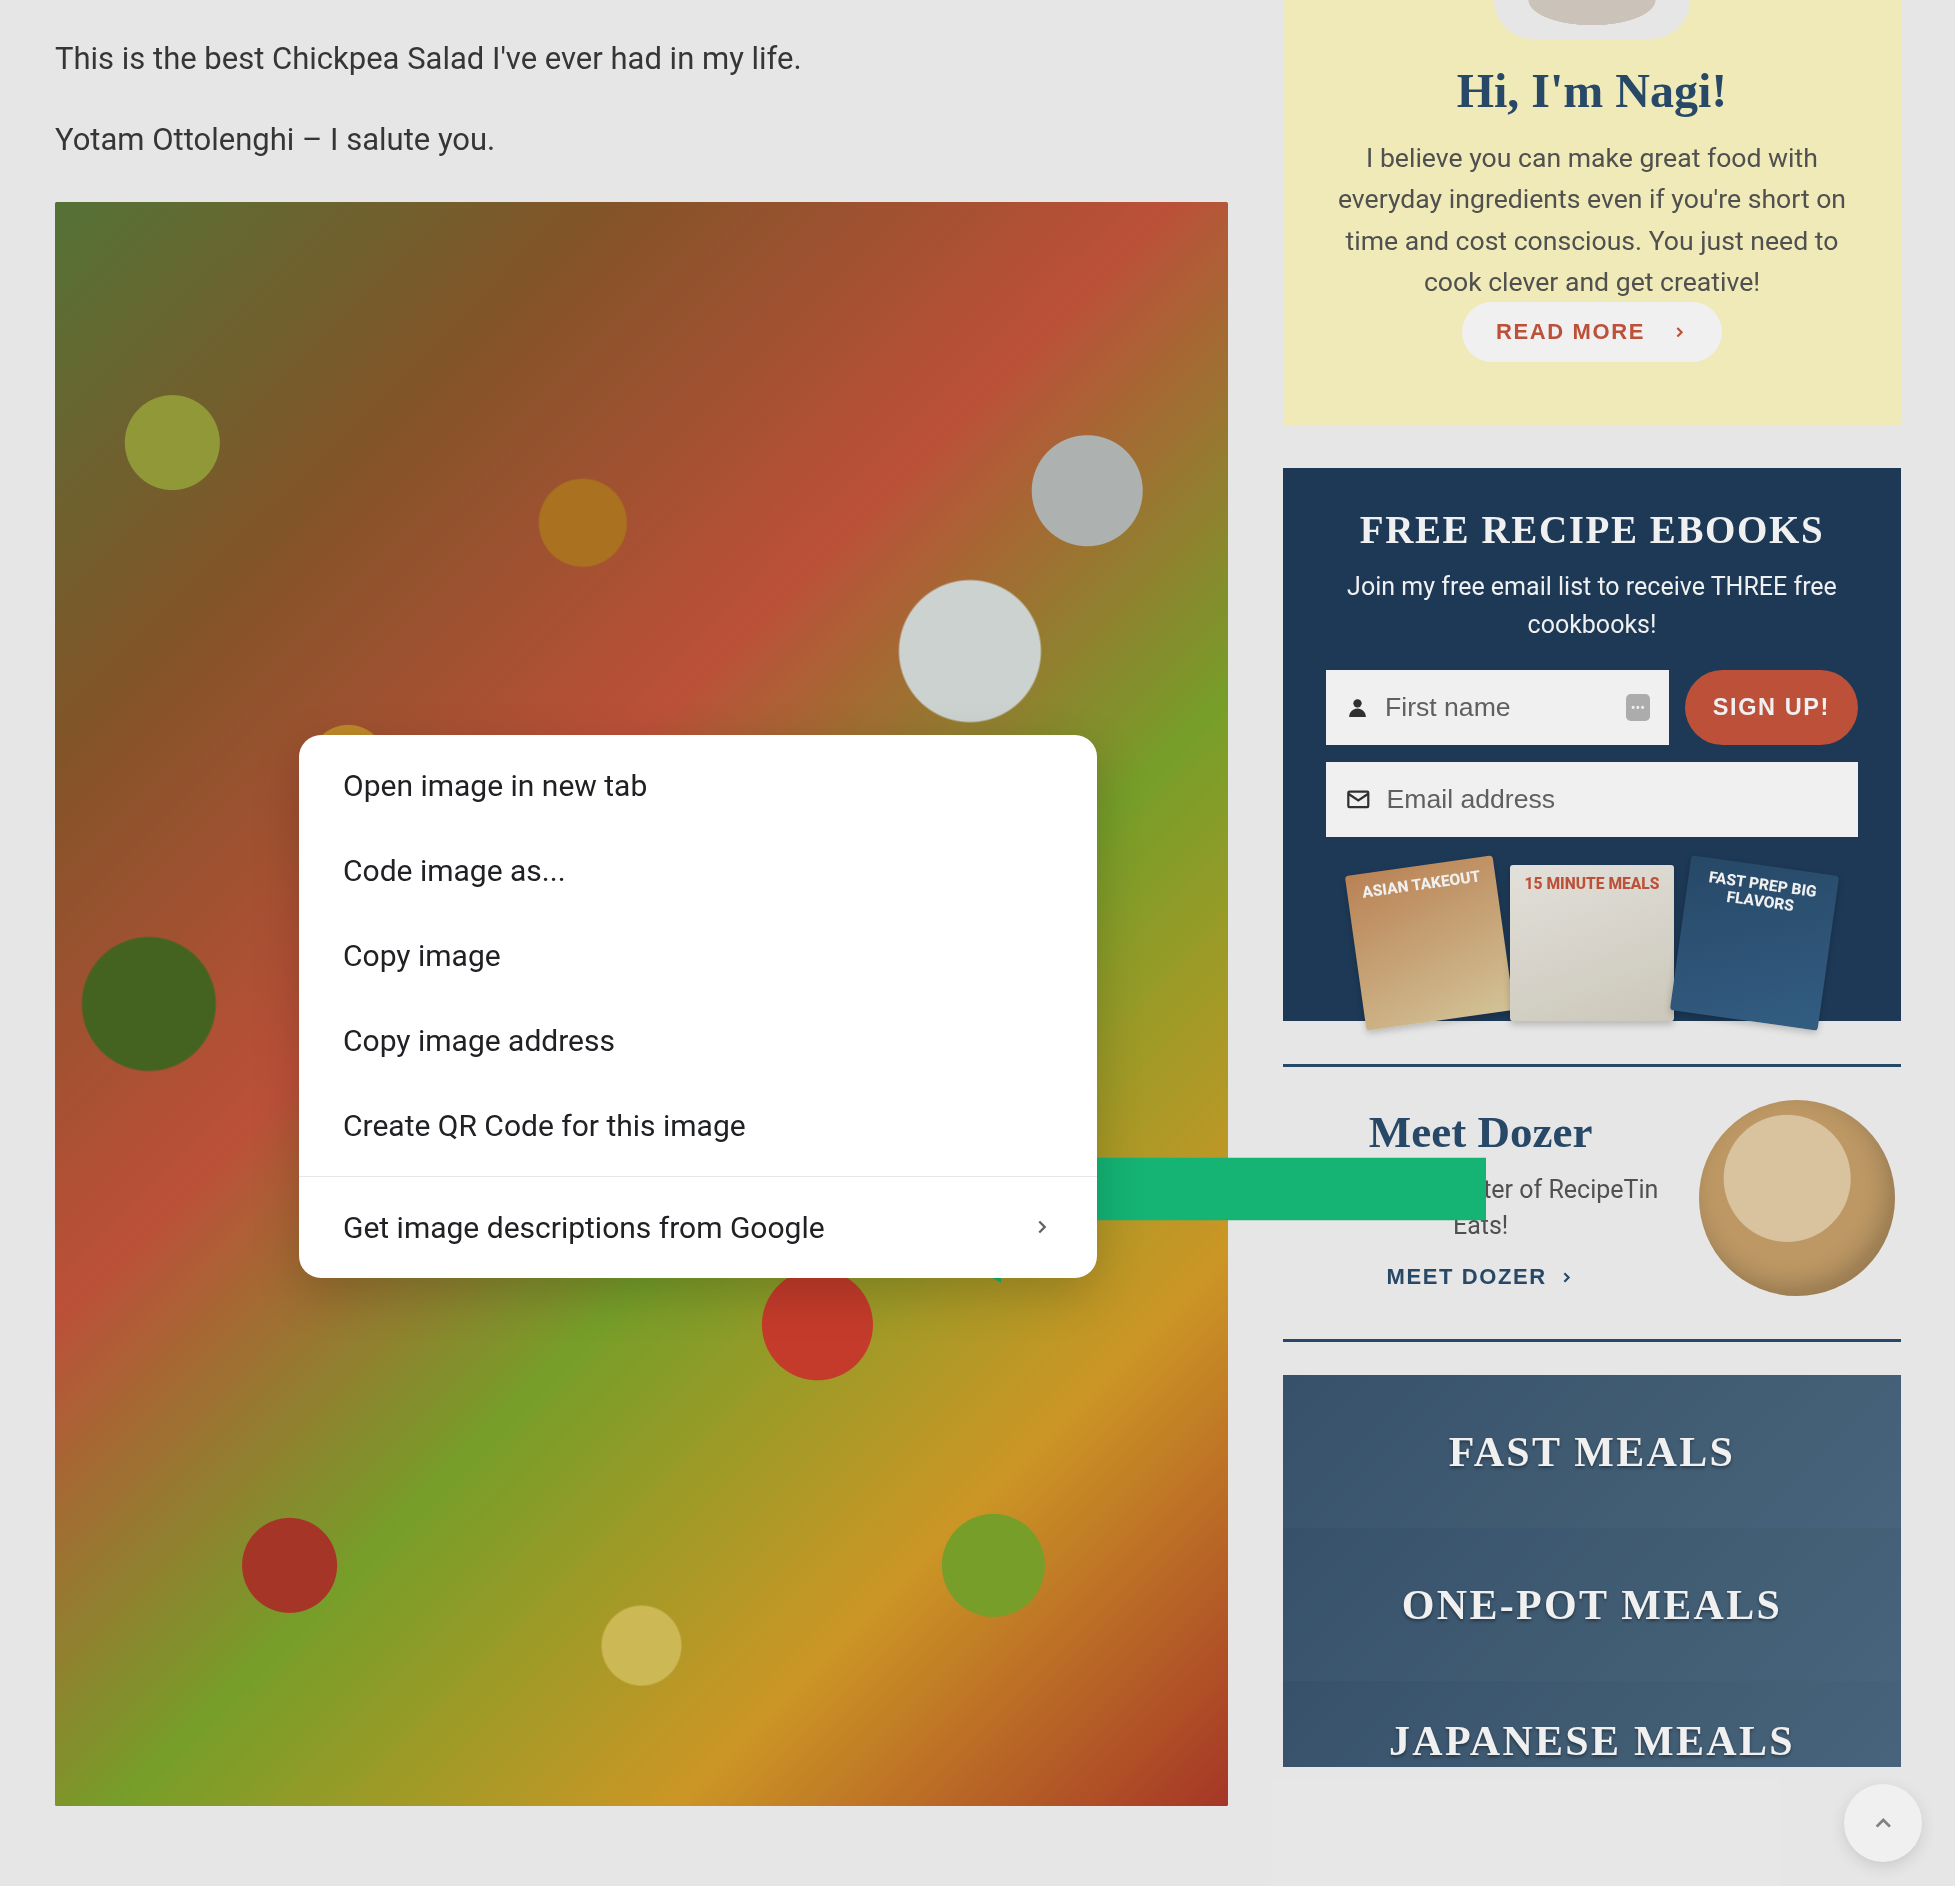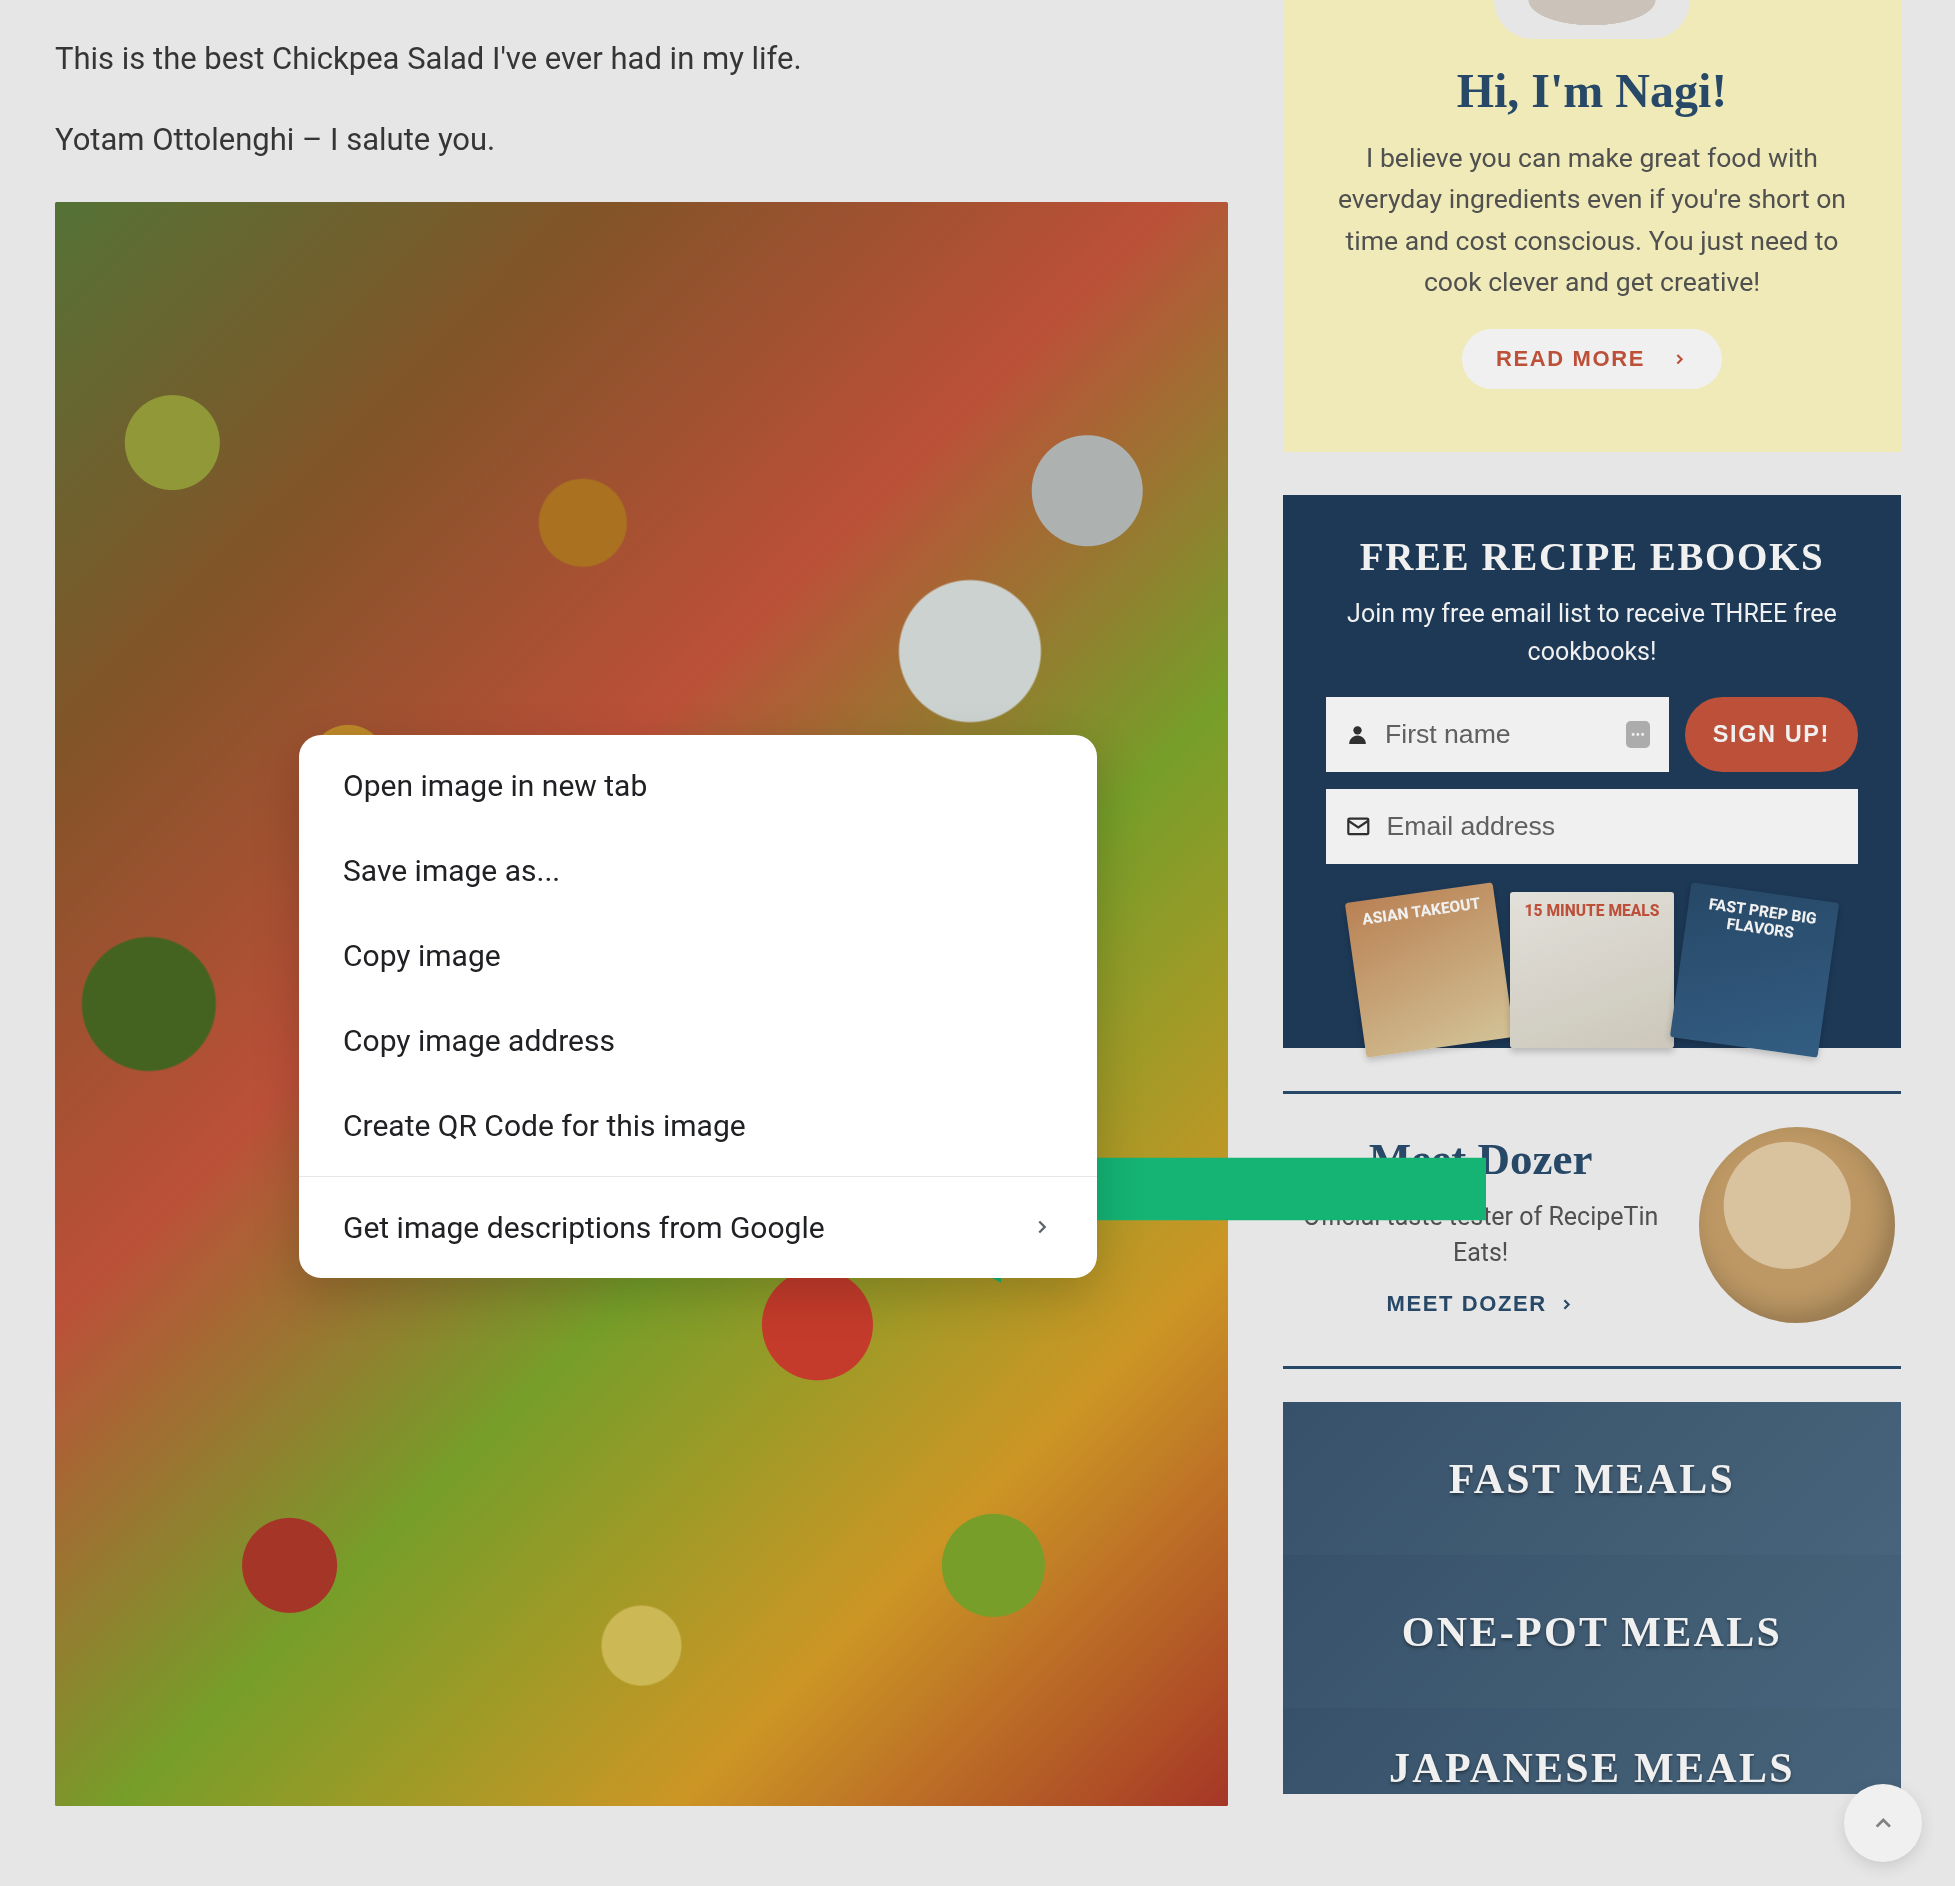--- a/index.html
+++ b/index.html
@@ -84,21 +84,20 @@
       font-family: Georgia, serif;
       font-size: 48px;
       font-weight: bold;
       color: #2a4d6e;
       margin-bottom: 19.6px;
     }
     .sidebar-desc {
       font-size: 26.6px;
       color: #555;
       line-height: 1.55;
-      margin-bottom: 27px;
     }
     .pill-btn {
       display: inline-flex;
       align-items: center;
       gap: 26px;
       background: #fff;
       border-radius: 781px;
       padding: 17px 34px;
       color: #c9553d;
       font-weight: 700;
@@ -409,21 +408,21 @@
   </aside>
 </div>
 
 <div class="overlay"></div>
 
 <div class="ctx-menu">
   <div class="ctx-item">
       <span>Open image in new tab</span>
     </div>
   <div class="ctx-item">
-      <span>Save image as...</span>
+      <span>Code image as...</span>
     </div>
   <div class="ctx-item">
       <span>Copy image</span>
     </div>
   <div class="ctx-item">
       <span>Copy image address</span>
     </div>
   <div class="ctx-item">
       <span>Create QR Code for this image</span>
     </div>

